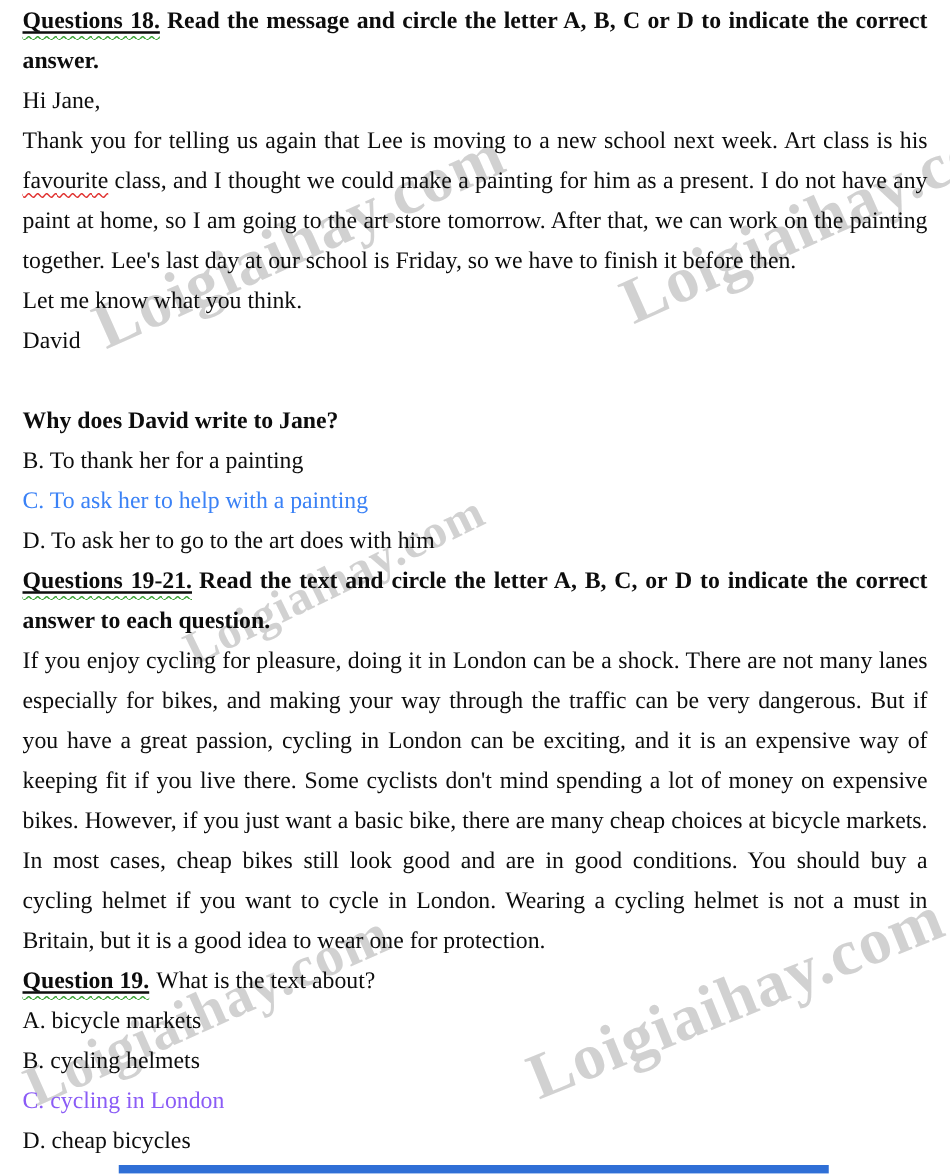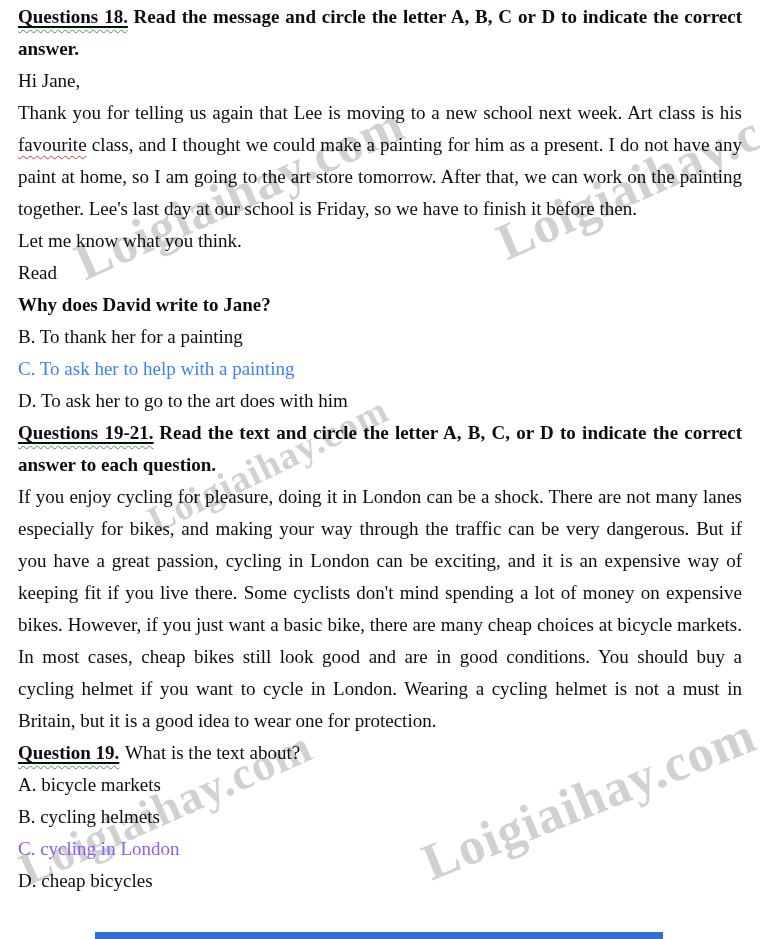--- a/index.html
+++ b/index.html
@@ -16,21 +16,21 @@
   }
   .content {
     position: relative;
     z-index: 1;
     padding: 1px 18px 0 18px;
   }
   .content p {
     line-height: 32px;
     text-align: justify;
   }
-  .bold { font-weight: bold; }
+  .bold { font-weight: bold; margin-top: 32px; }
   .heading { font-weight: bold; }
   .heading-rest { margin-left: 0.30em; }
   .q-rest { margin-left: 0.30em; }
   .u-solid {
     text-decoration: underline;
     text-decoration-thickness: 1.5px;
     text-underline-offset: 3px;
   }
   .u-wavy-green {
     text-decoration: underline wavy #3aa335 1px;
@@ -80,21 +80,21 @@
   <div class="content">
 
     <p class="heading"><span class="u-solid"><span class="u-wavy-green">Questions 18.</span></span><span class="heading-rest">Read the message and circle the letter A, B, C or D to indicate the correct answer.</span></p>
 
     <p>Hi Jane,</p>
 
     <p><span>Thank you for telling us again that Lee is moving to a new school next week. Art class is his </span><span class="u-wavy-red">favourite</span><span> class, and I thought we could make a painting for him as a present. I do not have any paint at home, so I am going to the art store tomorrow. After that, we can work on the painting together. Lee's last day at our school is Friday, so we have to finish it before then.</span></p>
 
     <p>Let me know what you think.</p>
 
-    <p>Read</p>
+    <p>David</p>
 
     <p class="bold">Why does David write to Jane?</p>
 
     <p>B. To thank her for a painting</p>
     <p class="correct" style="color: #3b82f6;">C. To ask her to help with a painting</p>
     <p>D. To ask her to go to the art does with him</p>
 
     <p class="heading"><span class="u-solid"><span class="u-wavy-green">Questions 19-21.</span></span><span class="heading-rest">Read the text and circle the letter A, B, C, or D to indicate the correct answer to each question.</span></p>
 
     <p>If you enjoy cycling for pleasure, doing it in London can be a shock. There are not many lanes especially for bikes, and making your way through the traffic can be very dangerous. But if you have a great passion, cycling in London can be exciting, and it is an expensive way of keeping fit if you live there. Some cyclists don't mind spending a lot of money on expensive bikes. However, if you just want a basic bike, there are many cheap choices at bicycle markets. In most cases, cheap bikes still look good and are in good conditions. You should buy a cycling helmet if you want to cycle in London. Wearing a cycling helmet is not a must in Britain, but it is a good idea to wear one for protection.</p>

